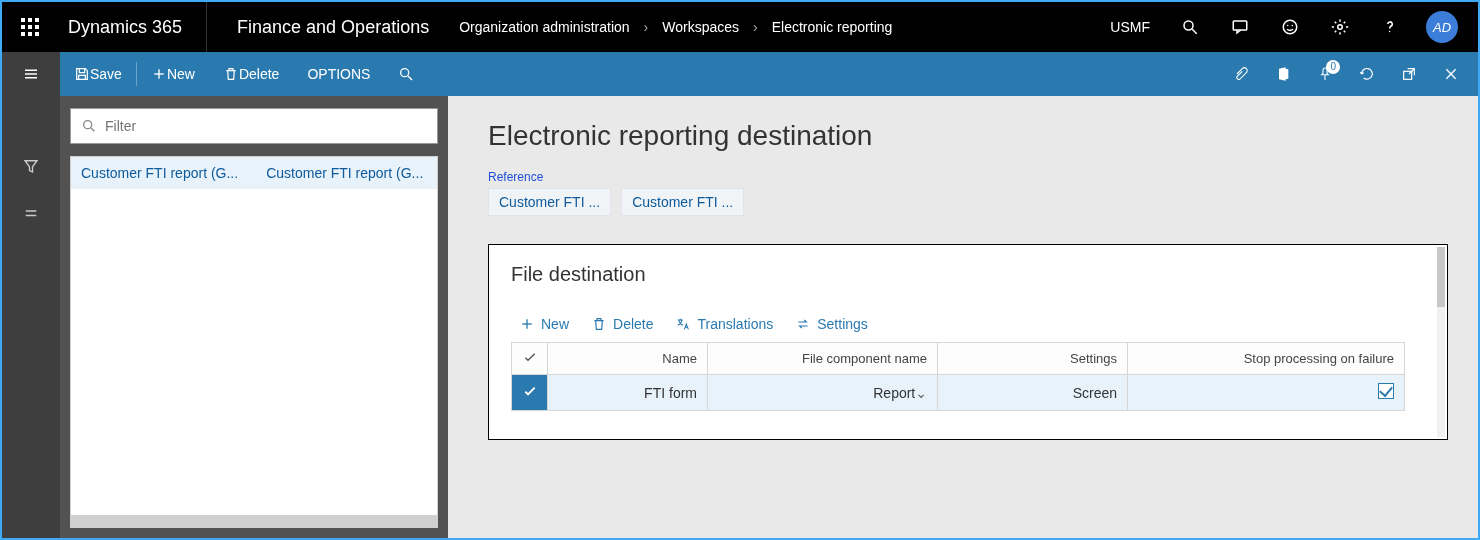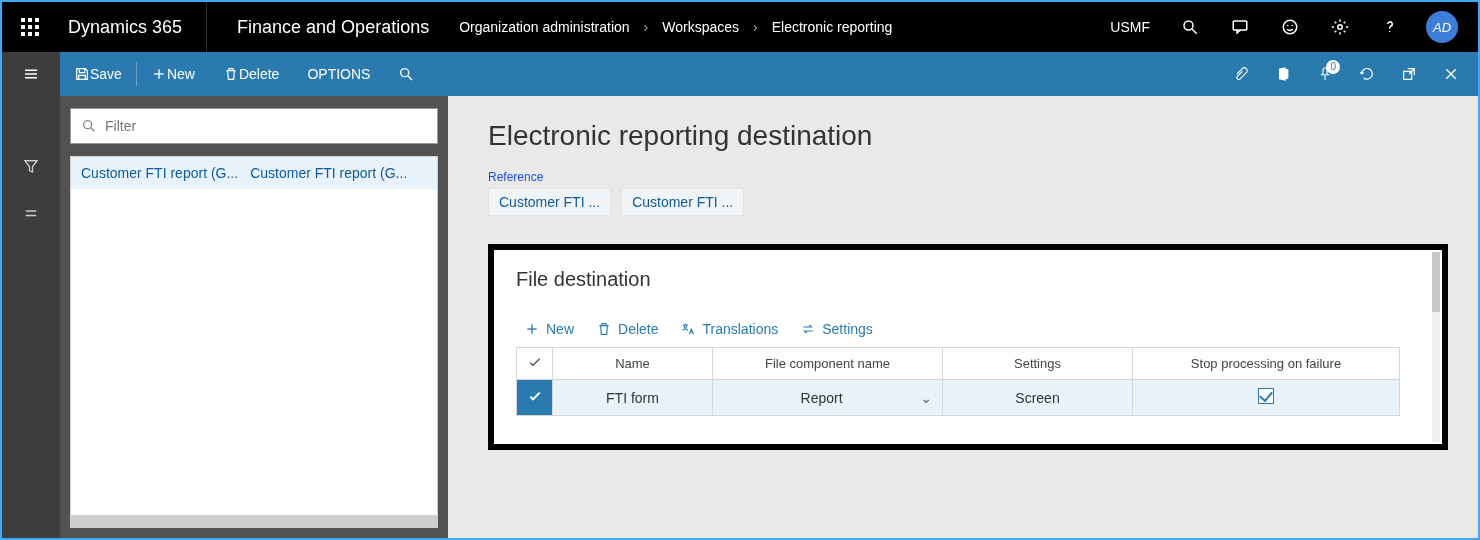--- a/index.html
+++ b/index.html
@@ -104,51 +104,51 @@
   }
   .filter-box input {
     border:none; outline:none; font-size:14px; flex:1; color:#555;
   }
   .list {
     margin-top:12px; background:#fff; flex:1; overflow:hidden;
     border:1px solid #d0d0d0;
   }
   .list .row {
     padding:8px 10px; font-size:14px; color:#0e5a9a; cursor:pointer;
-    display:flex; gap:12px; white-space:nowrap;
+    display:flex; gap:28px; white-space:nowrap;
   }
   .list .row.selected { background:#e7f2fb; }
   .hscroll { height:12px; background:#cfcfcf; margin-top:auto; }
 
   .main {
     flex:1; background:#e9e9e9; padding:24px 30px 20px 40px;
     overflow:auto; position:relative;
   }
   .page-title { font-size:28px; font-weight:300; color:#333; margin-bottom:18px; }
   .ref-label { font-size:12px; color:#1d4ed8; margin-bottom:4px; }
   .ref-pills { display:flex; gap:10px; }
   .pill {
     background:#f0f4f7; border:1px solid #e0e4e8; color:#0e5a9a;
     padding:5px 10px; font-size:14px; cursor:pointer;
   }
 
   .card {
-    background:#fff; border:6px solid #000000; margin-top:28px;
+    background:#fff; border:1px solid #000000; margin-top:28px;
     padding:18px 22px 28px 22px; position:relative;
   }
   .card .vscroll {
     position:absolute; right:2px; top:2px; bottom:2px; width:8px; background:#f0f0f0;
   }
   .card .vscroll .thumb { width:8px; height:60px; background:#c7c7c7; }
   .card h2 { font-size:20px; font-weight:400; color:#333; margin-bottom:30px; }
   .card .cmds { display:flex; gap:22px; margin-bottom:10px; padding-left:8px; }
   .card .cmd { display:flex; align-items:center; gap:6px; color:#2a7ab0; font-size:14px; cursor:pointer; }
 
   table { border-collapse:collapse; width:calc(100% - 20px); font-size:14px; }
-  th, td { border:1px solid #d6d6d6; padding:8px 10px; text-align:center; font-weight:400; color:#333; }
+  th, td { border:1px solid #d6d6d6; padding:8px 10px; text-align:right; font-weight:400; color:#333; }
   th { background:#fdfdfd; font-size:13px; color:#444; }
   th.selcol, td.selcol { width:36px; text-align:center; padding:6px 0; }
   tr.sel td { background:#e7f2fb; }
   td.selcol.selmark { background:#2a7ab0; }
   .chev { float:right; color:#666; }
   .chkbox {
     display:inline-block; width:16px; height:16px; border:1px solid #2a7ab0;
     position:relative; background:#fff;
   }
   .chkbox.checked::after {

